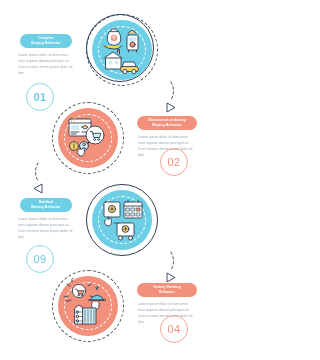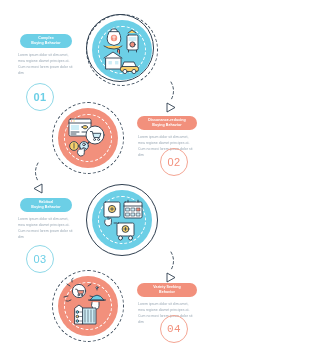--- a/index.html
+++ b/index.html
@@ -256,21 +256,21 @@
     </div>
 
     <div class="badge teal" style="left:20px; top:198px; width:52px; height:14px;">
       <span style="white-space:pre-line;">Habitual
 Buying Behavior</span>
     </div>
 
     <div class="body-text" style="left:18px; top:216px; width:57px;">Lorem ipsum dolor sit dim amet, mea regione diamet principes at. Cum no movi lorem ipsum dolor sit dim</div>
 
     <div class="num teal" style="left:26px; top:245px; width:28px; height:28px;">
-      <span>03</span>
+      <span>09</span>
     </div>
   </div>
 
   <div class="arrow" style="left:162px; top:252px; width:26px; height:34px;">
     <svg width="26" height="34" viewBox="0 0 26 34">
       <path d="M9 0 Q14 9 9 18" stroke="#2f3f50" stroke-width="0.9" fill="none" stroke-dasharray="2.5 2.5" stroke-linecap="round"></path>
       <path d="M5 21 L13 25.5 L5 30 Z" stroke="#2f3f50" stroke-width="0.9" fill="none" stroke-linejoin="round"></path>
     </svg>
   </div>
 
@@ -316,18 +316,18 @@
       </svg>
     </div>
 
     <div class="badge coral" style="left:137px; top:283px; width:60px; height:14px;">
       <span style="white-space:pre-line;">Variety Seeking
 Behavior</span>
     </div>
 
     <div class="body-text" style="left:138px; top:301px; width:57px;">Lorem ipsum dolor sit dim amet, mea regione diamet principes at. Cum no movi lorem ipsum dolor sit dim</div>
 
-    <div class="num coral" style="left:160px; top:315px; width:28px; height:28px;font-family:Liberation Mono, monospace;">
+    <div class="num coral" style="left:160px; top:315px; width:28px; height:28px;">
       <span>04</span>
     </div>
   </div>
 
 </div>
 
 </body></html>

